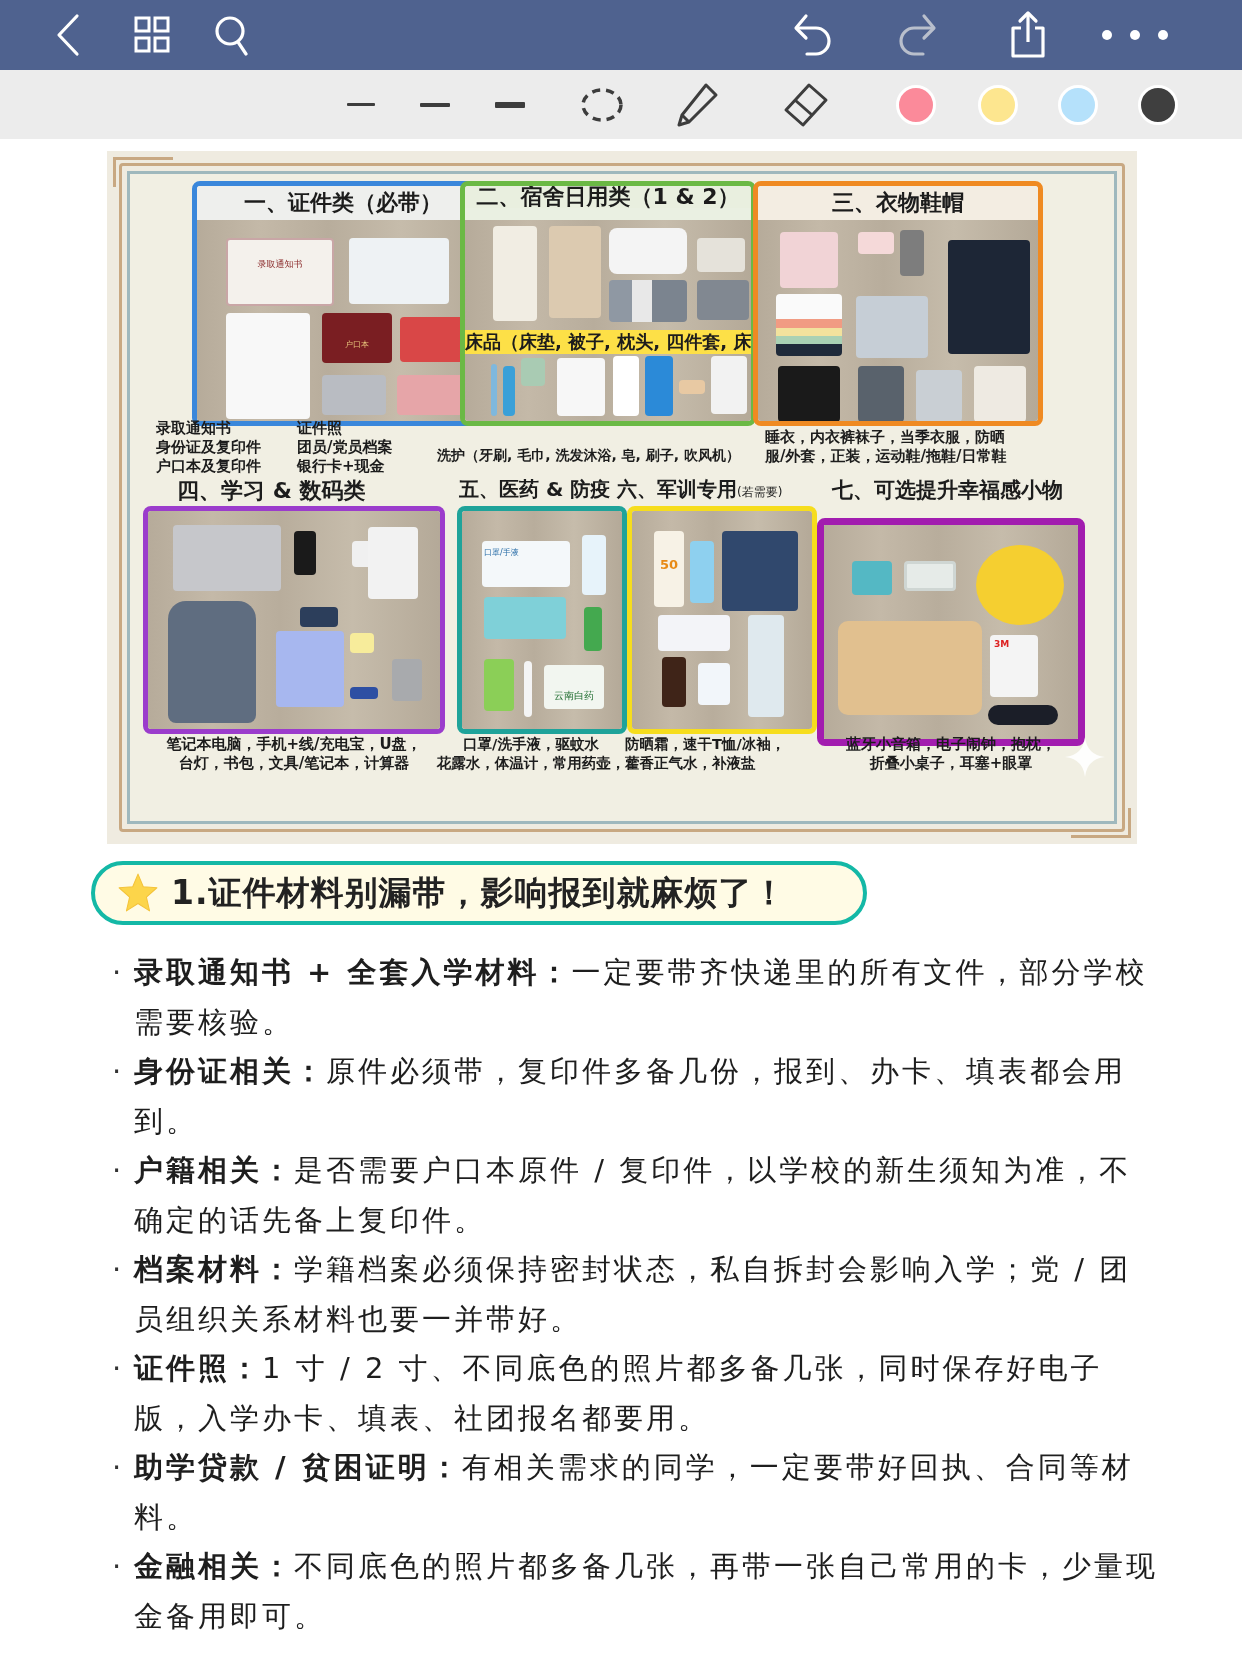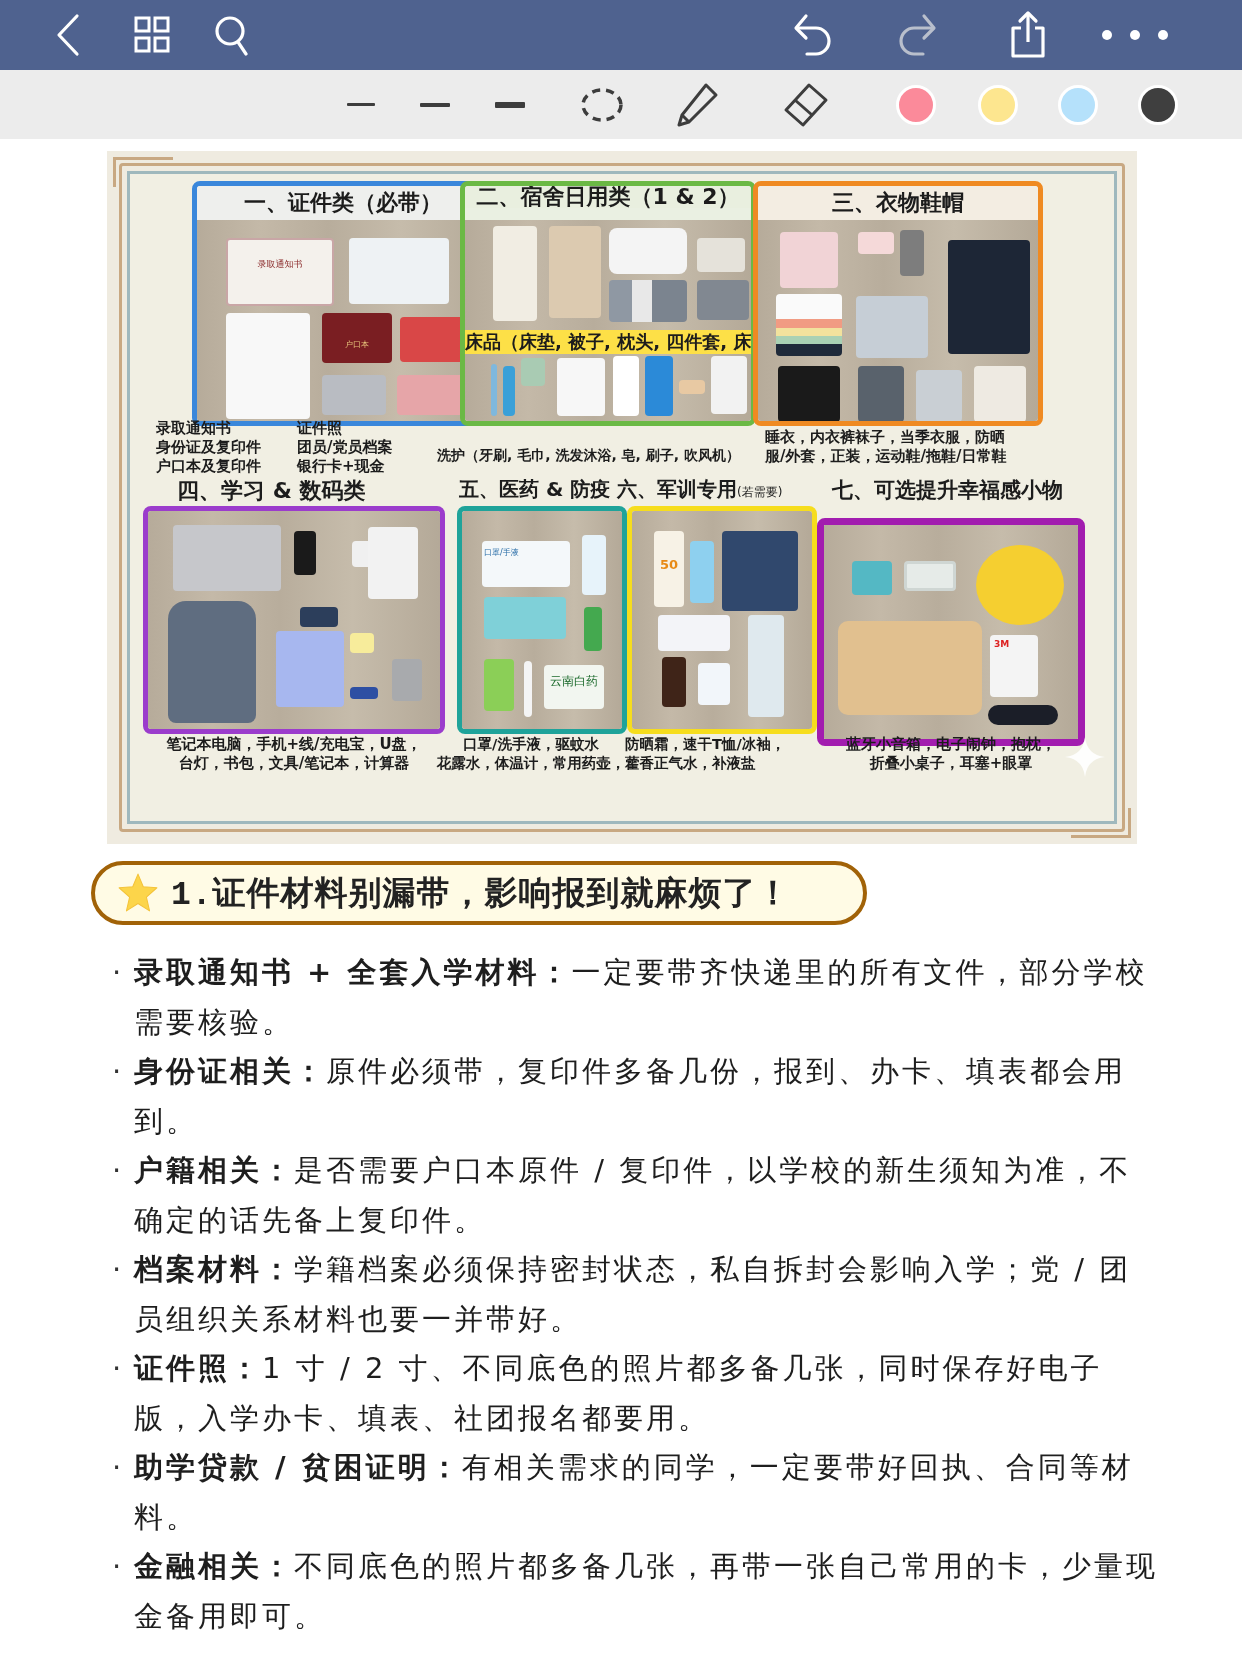--- a/index.html
+++ b/index.html
@@ -25,21 +25,21 @@
   .sec-title { position: absolute; font-weight: bold; color: #1c1c1c; white-space: nowrap; text-align: center; }
   .box { position: absolute; border-radius: 8px; overflow: hidden; }
   .box .hdr { position: absolute; left: 0; right: 0; top: 0; display: flex; align-items: center; justify-content: center; font-weight: bold; color: #1c1c1c; font-size: 22px; }
   .photo { position: absolute; background: linear-gradient(90deg, #b6ab9a 0%, #c4b9a8 22%, #b8ad9c 45%, #c6bcab 70%, #b4a998 100%); }
   .caption { position: absolute; color: #1c1c1c; font-size: 15px; font-weight: bold; line-height: 19px; white-space: nowrap; }
   .caption.center { text-align: center; }
   .item { position: absolute; border-radius: 4px; }
   .item-label { position: absolute; font-size: 7px; color: #8a2a2a; text-align: center; }
 
   
-  .pill { position: absolute; left: 91px; top: 861px; width: 776px; height: 64px; border: 4px solid #a16207; border-radius: 32px; background: #fffbe5; display: flex; align-items: center; font-family: Liberation Mono, monospace; }
+  .pill { position: absolute; left: 91px; top: 861px; width: 776px; height: 64px; border: 4px solid #14b8a6; border-radius: 32px; background: #fffbe5; display: flex; align-items: center; }
   .pill .star { margin-left: 22px; width: 42px; height: 42px; }
   .pill .pill-text { margin-left: 12px; font-size: 33px; font-weight: bold; color: #222; letter-spacing: 1px; }
 
   
   .list { position: absolute; left: 108px; top: 948px; width: 1050px; }
   .li { position: relative; padding-left: 26px; font-size: 29px; line-height: 49.5px; color: #1e1e1e; letter-spacing: 3px; }
   .li .dot { position: absolute; left: 0; top: 0; width: 20px; text-align: center; color: #333; }
   .li b { font-weight: bold; letter-spacing: 3px; }
 </style>
 </head>
@@ -241,21 +241,21 @@
     <div class="photo" style="left:0;right:0;top:0;bottom:0;">
       <div class="item" style="left:20px;top:30px;width:88px;height:46px;background:#f4f8fa;">
         <div class="item-label" style="left:2px;top:6px;color:#2a6ea8;font-size:8px;">口罩/手液</div>
       </div>
       <div class="item" style="left:120px;top:24px;width:24px;height:60px;background:#e7f3fa;"></div>
       <div class="item" style="left:22px;top:86px;width:82px;height:42px;background:#7fd0d8;"></div>
       <div class="item" style="left:122px;top:96px;width:18px;height:44px;background:#44a94f;"></div>
       <div class="item" style="left:22px;top:148px;width:30px;height:52px;background:#8bcf57;"></div>
       <div class="item" style="left:62px;top:150px;width:8px;height:56px;background:#f4f4f4;"></div>
       <div class="item" style="left:82px;top:154px;width:60px;height:44px;background:#f2f6f0;">
-        <div class="item-label" style="left:0;right:0;top:8px;color:#1d6b2d;font-size:12px;">云南白药</div>
+        <div class="item-label" style="left:0;right:0;top:24px;color:#1d6b2d;font-size:10px;">云南白药</div>
       </div>
     </div>
   </div>
   <div class="caption" style="left:324px;top:584px;font-size:14.5px;text-align:center;width:200px;">
     <div>口罩/洗手液，驱蚊水</div>
     <div>花露水，体温计，常用药壶，</div>
   </div>
 
   <div class="box" style="left:520px;top:355px;width:190px;height:228px;border:5px solid #f6dd1d;">
     <div class="photo" style="left:0;right:0;top:0;bottom:0;">

